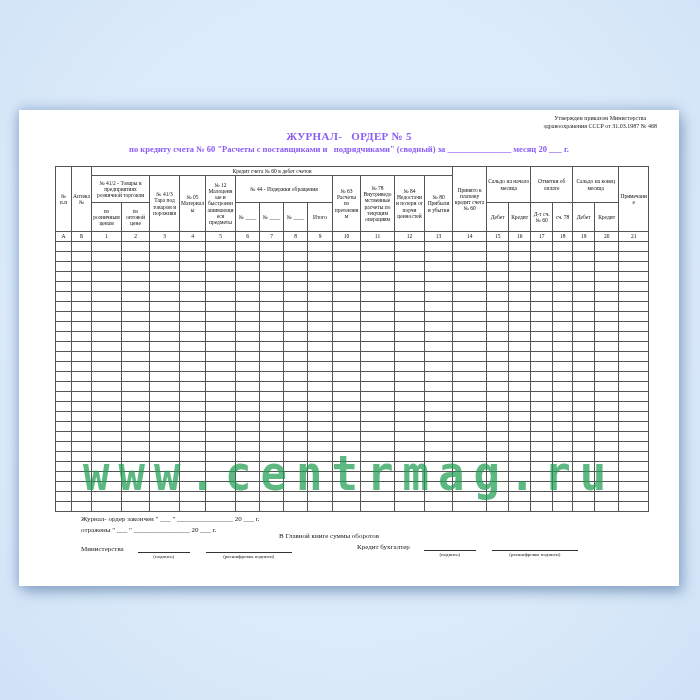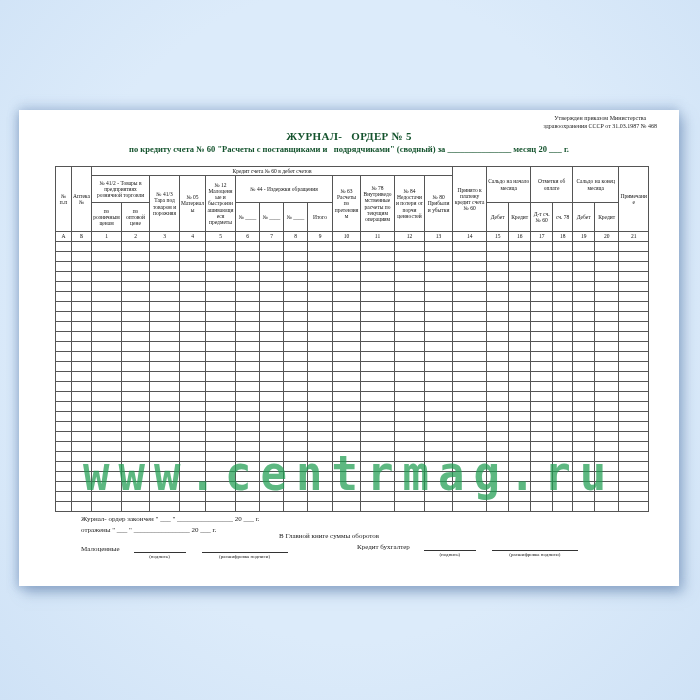--- a/index.html
+++ b/index.html
@@ -11,21 +11,21 @@
   }
   .page{
     position:absolute;left:19px;top:110px;width:660px;height:476px;
     background:#ffffff;
     box-shadow:0 -4px 10px rgba(120,150,190,.35), 5px 7px 12px rgba(110,140,180,.55), -3px 3px 8px rgba(120,150,190,.35);
   }
   .approval{
     position:absolute;top:4px;right:22px;
     font-size:6px;line-height:1.35;color:#222;text-align:center;
   }
-  .title{position:absolute;top:20px;left:0;width:100%;text-align:center;color:#14532d;}
+  .title{position:absolute;top:20px;left:0;width:100%;text-align:center;color:#8b5cf6;}
   .title .t1{font-size:11px;font-weight:bold;white-space:pre;letter-spacing:.3px;}
   .title .t2{font-size:8.5px;font-weight:bold;white-space:pre;margin-top:2px;}
   table.grid{
     position:absolute;left:36px;top:56px;
     border-collapse:collapse;table-layout:fixed;width:593px;
     font-size:5.5px;color:#111;
   }
   table.grid th, table.grid td{
     border:1px solid #555;
     padding:0 1px;vertical-align:middle;text-align:center;
@@ -840,21 +840,21 @@
   </table>
 
   <div class="watermark">www.centrmag.ru</div>
 
   <div class="footer">
     <div class="fline l1">Журнал- ордер закончен " ___ " ________________ 20 ___ г.</div>
     <div class="fline l1r">В Главной книге суммы оборотов</div>
     <div class="fline l2">отражены " ___ " ________________ 20 ___ г.</div>
 
     <div class="sigrow">
-      <span class="siglabel">Малоценные</span>
+      <span class="siglabel">Министерства</span>
       <span class="sigcol">
         <span class="line"></span>
         <span class="cap">(подпись)</span>
       </span>
       <span class="sigcol wide">
         <span class="line"></span>
         <span class="cap">(расшифровка подписи)</span>
       </span>
     </div>
 

